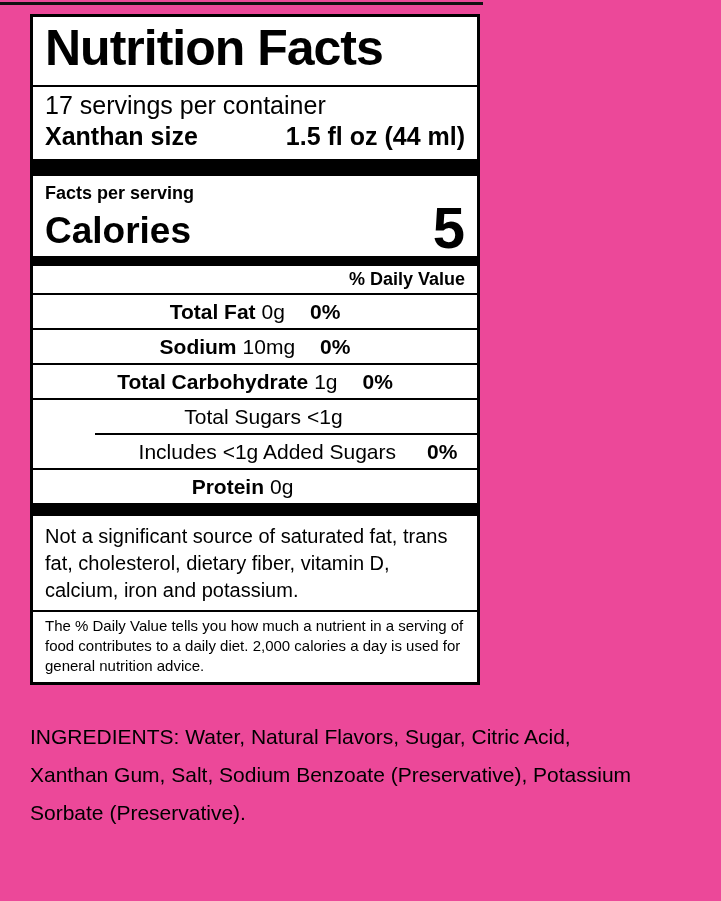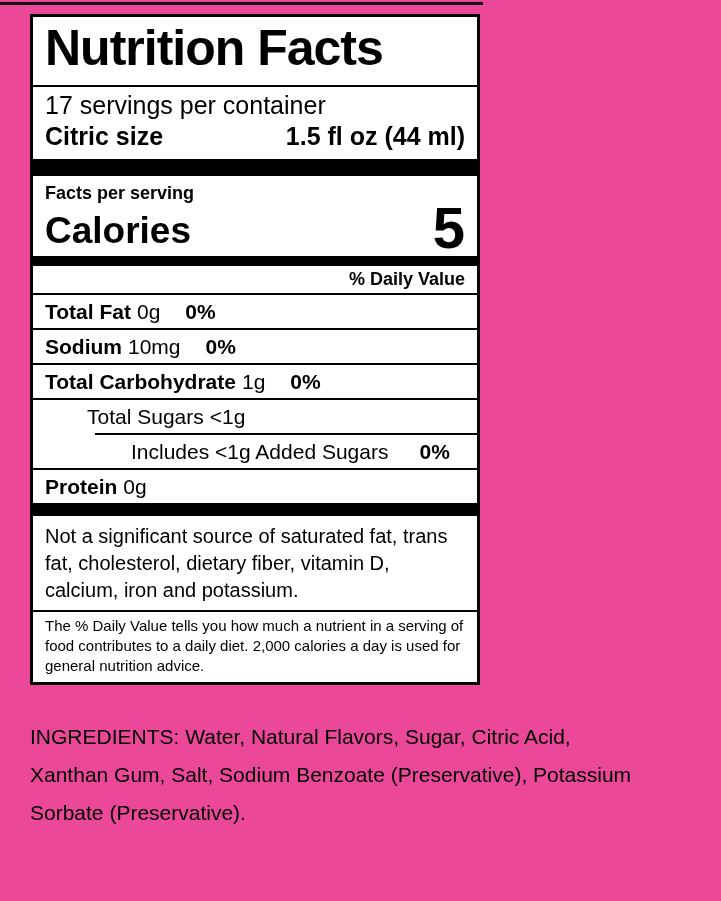--- a/index.html
+++ b/index.html
@@ -24,21 +24,21 @@
 
   .amount-per { margin-top:6px; font-size:18px; line-height:23px; font-weight:bold; }
   .calories-row { display:flex; justify-content:space-between; align-items:flex-end; height:48px; }
   .calories-label { font-size:37px; line-height:44px; font-weight:bold; }
   .calories-value { font-size:58px; line-height:50px; font-weight:bold; }
 
   .dv-header { font-size:18px; line-height:27px; font-weight:bold; text-align:right; }
   .hairline { height:2px; background:#000; }
   .hairline-partial { height:2px; background:#000; margin-left:62px; }
 
-  .row { display:flex; justify-content:flex-start; font-size:21px; line-height:33px;gap:25px; }
+  .row { display:flex; justify-content:center; font-size:21px; line-height:33px;gap:25px; }
   .row .name-b { font-weight:bold; }
   .row .amt { margin-left:6px; }
   .row .dv { font-weight:bold; }
   .indent1 { margin-left:42px; }
   .indent2 { margin-left:86px; }
 
   .notsig { margin-top:7px; font-size:20px; line-height:27px; }
   .footrule { height:2px; background:#000; margin-top:6px; }
   .footnote { margin-top:4px; font-size:15px; line-height:20px; }
 
@@ -52,21 +52,21 @@
   <div class="top-artifact"></div>
 
   <div class="nf">
 
     <div class="nf-title pad">Nutrition Facts</div>
     <div class="rule"></div>
 
     <div class="servings pad">17 servings per container</div>
 
     <div class="serving-row pad">
-      <span>Citric size</span>
+      <span>Xanthan size</span>
       <span>1.5 fl oz (44 ml)</span>
     </div>
 
     <div class="bar bar-thick"></div>
 
     <div class="amount-per pad">Facts per serving</div>
 
     <div class="calories-row pad">
       <span class="calories-label">Calories</span>
       <span class="calories-value">5</span>

